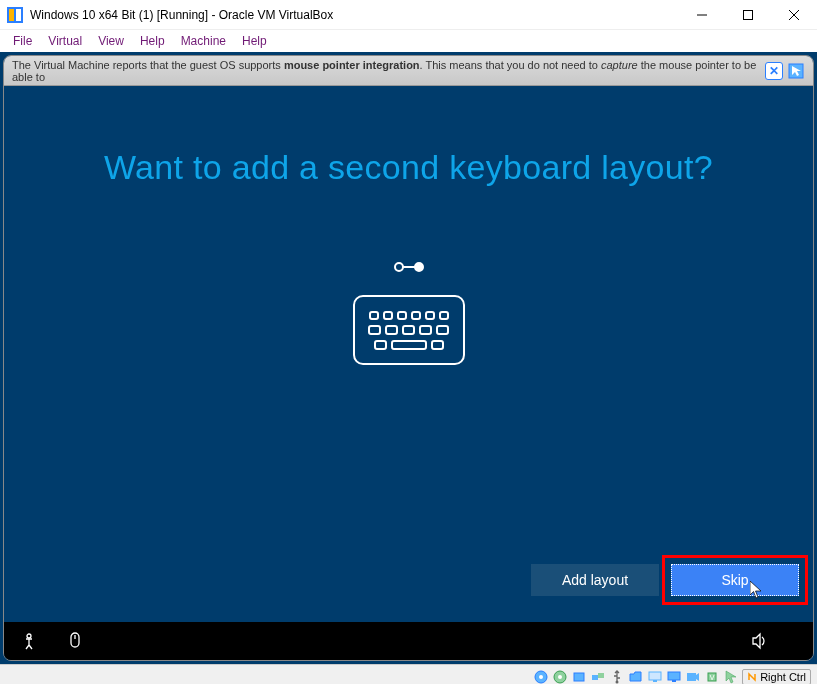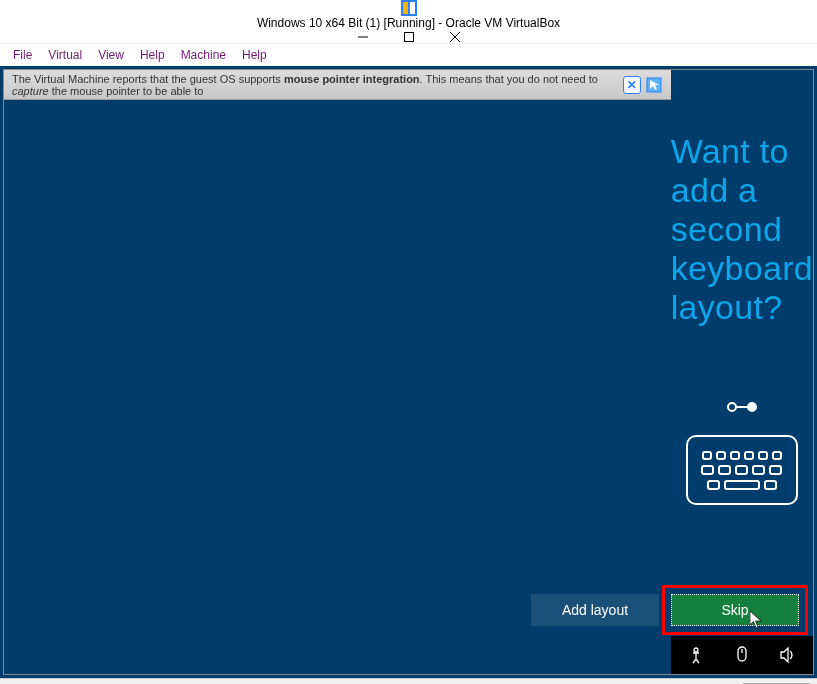--- a/index.html
+++ b/index.html
@@ -6,26 +6,25 @@
     body {
       width: 817px;
       height: 684px;
       font-family: "Segoe UI", Tahoma, sans-serif;
       background: #fff;
       overflow: hidden;
       position: relative;
     }
     
     .titlebar {
-      height: 44px;
+      height: 30px;
       background: #fff;
       display: flex;
       align-items: center;
       border-bottom: 1px solid #eee;
-      flex-direction: column;
     }
     .vb-logo {
       width: 16px; height: 16px;
       margin: 0 7px;
       display: inline-block;
     }
     .title-text {
       font-size: 12px;
       flex: 1;
       color: #000;
@@ -60,23 +59,24 @@
     
     .vm-area {
       position: relative;
       height: 612px;
       background: #003c6c;
     }
     .vm-inner {
       position: absolute;
       top: 3px; left: 3px; right: 3px; bottom: 3px;
       border: 1px solid #888;
-      border-radius: 0;
+      border-radius: 8px;
       overflow: hidden;
       display: flex;
+      flex-direction: column;
     }
     
     .notif {
       height: 30px;
       background: linear-gradient(#dcdcdc, #c8c8c8);
       border-bottom: 1px solid #999;
       display: flex;
       align-items: center;
       font-size: 11px;
       color: #333;
@@ -143,41 +143,41 @@
     .key {
       border: 2px solid #fff;
       border-radius: 3px;
     }
     .key-s { width: 10px; height: 9px; }
     .key-m { width: 13px; height: 10px; }
     .key-l { width: 36px; height: 10px; }
     
     .oobe-buttons {
       position: absolute;
-      bottom: 48px;
+      bottom: 64px;
       right: 14px;
       display: flex;
       gap: 12px;
       align-items: center;
     }
     .oobe-btn {
       height: 32px;
       min-width: 128px;
       display: flex;
       align-items: center;
       justify-content: center;
       color: #fff;
       font-size: 14px;
       border: 1px solid transparent;
     }
     .btn-secondary {
       background: #1a4f78;
     }
     .btn-primary {
-      background: #15803d;
+      background: #3b82f6;
       border: 1px dotted #fff;
       position: relative;
     }
     .highlight-box {
       position: absolute;
       border: 3px solid #ff0000;
       top: -10px; left: -10px; right: -10px; bottom: -10px;
       pointer-events: none;
     }
     .cursor-arrow {

